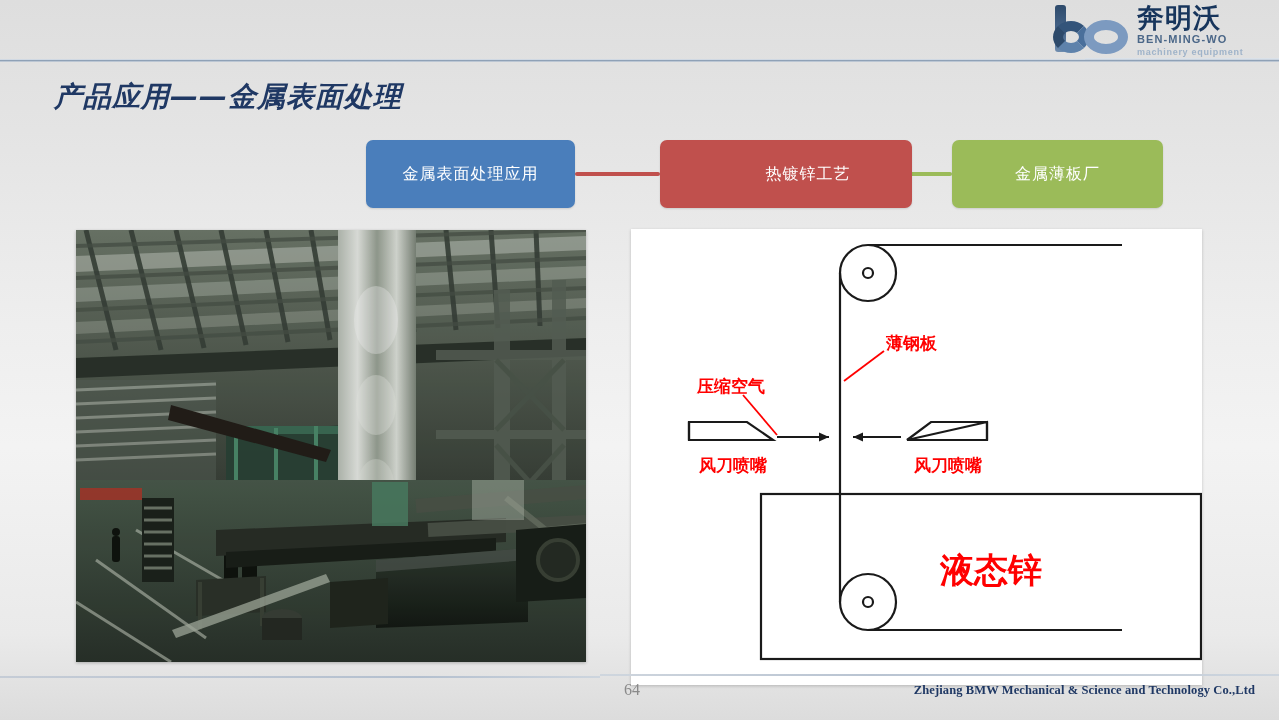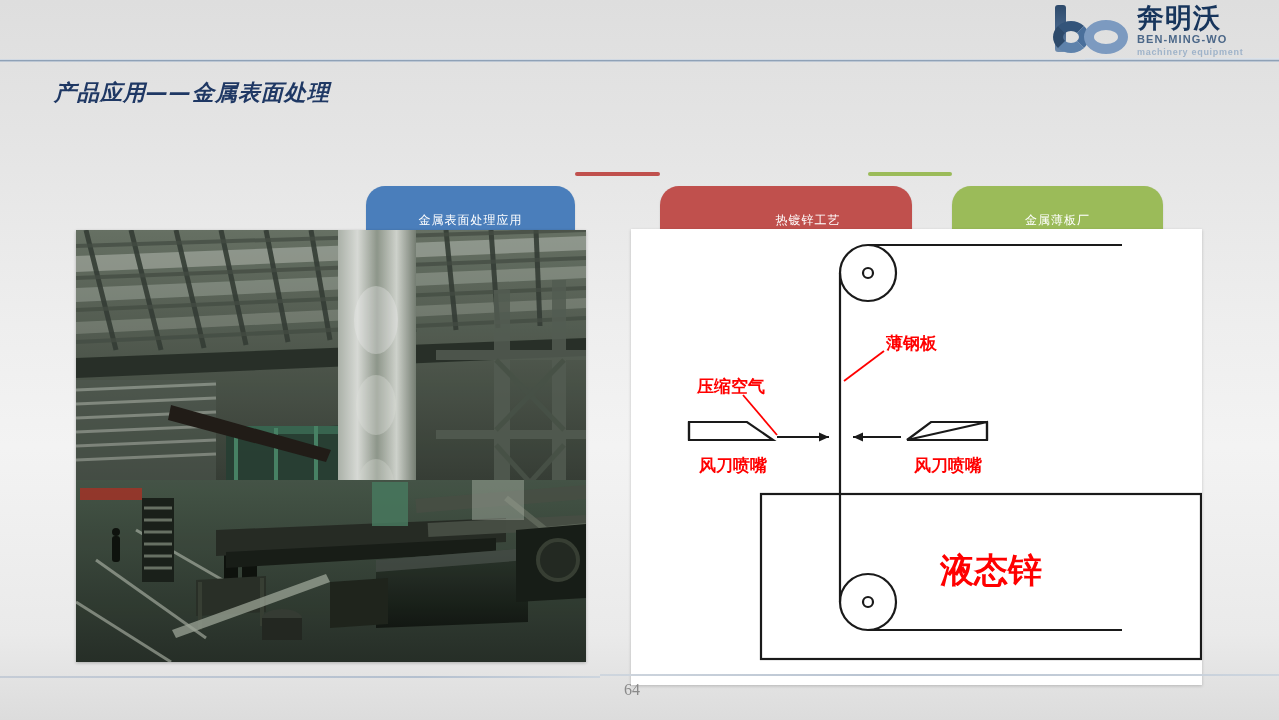--- a/index.html
+++ b/index.html
@@ -49,36 +49,35 @@
   .logo-en{
     font-size:11px;font-weight:bold;color:#4c6party;color:#4b6788;letter-spacing:1.1px;line-height:13px;
   }
   .logo-sub{
     font-size:9px;color:#9fb3c9;letter-spacing:.7px;line-height:12px;font-weight:bold;
   }
 
   
   .slide-title{
     position:absolute;left:54px;top:78px;
-    font-size:22px;font-weight:bold;font-style:italic;
+    font-size:28px;font-weight:bold;font-style:italic;
     color:#1f3864;letter-spacing:1px;
     font-family:"DejaVu Sans","Liberation Sans",sans-serif;
     white-space:nowrap;
   }
 
   
   .flow{position:absolute;left:0;top:0;width:1279px;height:720px;pointer-events:none;}
   .fbox{
-    position:absolute;border-radius:19px;
+    position:absolute;border-radius:7px;
     display:flex;align-items:center;justify-content:center;
-    color:#ffffff;font-size:12px;letter-spacing:1px;
+    color:#ffffff;font-size:16px;letter-spacing:1px;
     font-family:"DejaVu Sans","Liberation Sans",sans-serif;
     box-shadow:0 1px 2px rgba(0,0,0,.12);
     pointer-events:auto;
-    margin-top:46px;
   }
   #box-blue{left:366px;top:140px;width:209px;height:68px;background:#4a7ebb;}
   #box-red{left:660px;top:140px;width:208px;height:68px;background:#c0504d;padding-left:44px;}
   #box-green{left:952px;top:140px;width:211px;height:68px;background:#9bbb59;}
 
   .fline{position:absolute;height:4px;border-radius:2px;pointer-events:auto;}
   #line-red{left:575px;top:172px;width:85px;background:#c0504d;}
   #line-green{left:868px;top:172px;width:84px;background:#9bbb59;}
 
   
@@ -355,14 +354,15 @@
       <text x="100" y="163" font-family="DejaVu Sans, Liberation Sans, sans-serif" font-size="17" font-weight="bold" fill="#ff0000" text-anchor="middle">压缩空气</text>
       <text x="102" y="242" font-family="DejaVu Sans, Liberation Sans, sans-serif" font-size="17" font-weight="bold" fill="#ff0000" text-anchor="middle">风刀喷嘴</text>
       <text x="317" y="242" font-family="DejaVu Sans, Liberation Sans, sans-serif" font-size="17" font-weight="bold" fill="#ff0000" text-anchor="middle">风刀喷嘴</text>
       <text x="360" y="353" font-family="DejaVu Serif, Liberation Serif, serif" font-size="34" font-weight="bold" fill="#ff0000" text-anchor="middle">液态锌</text>
     </svg>
   </div>
 
   <div class="footer-rule left"></div>
   <div class="footer-rule" style="left:600px;width:679px;top:674px;"></div>
   <div class="page-num">64</div>
+  <div class="footer-co">Zhejiang BMW Mechanical &amp; Science and Technology Co.,Ltd</div>
 
 </div>
 
 </body></html>

